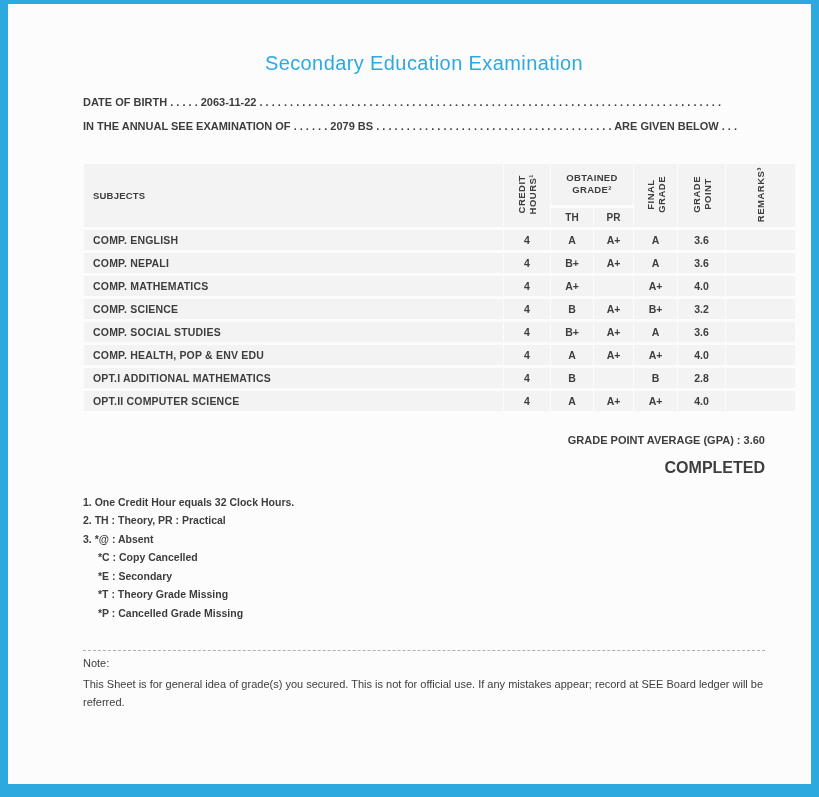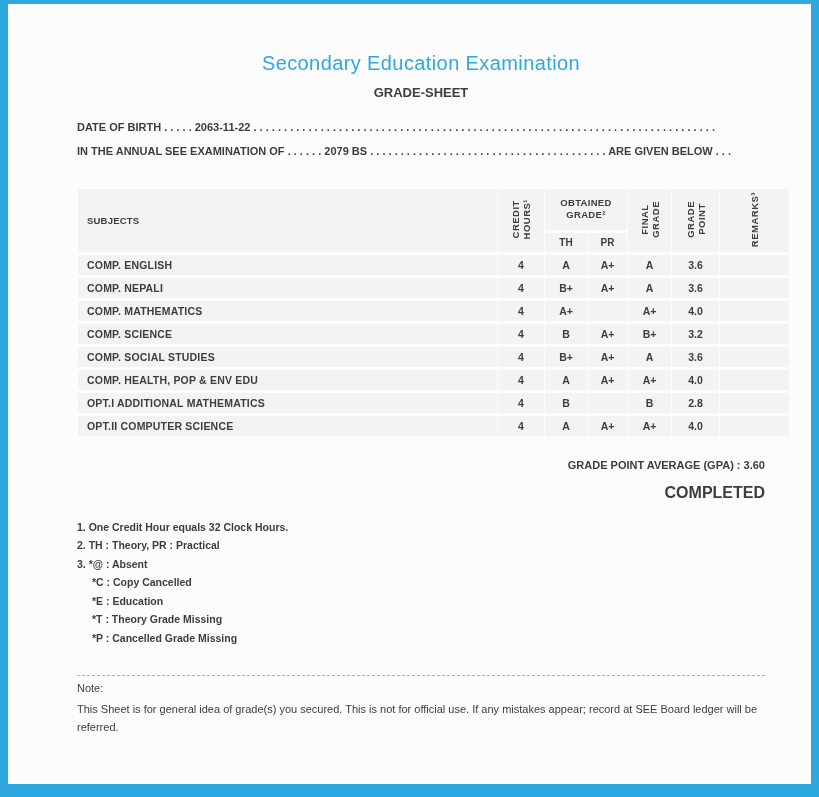--- a/index.html
+++ b/index.html
@@ -19,20 +19,21 @@
     width:819px;
     height:797px;
     border-style:solid;
     border-color:var(--accent);
     border-width:4px 8px 13px 8px;
     background:var(--pagebg);
     overflow:hidden;
   }
   .content{
     padding:26px 46px 0 69px;
+    margin-left:6px;
   }
   .title{
     margin-top:22px;
     text-align:center;
     color:var(--accent);
     font-size:20px;
     font-weight:400;
     letter-spacing:.4px;
   }
   .subtitle{
@@ -138,21 +139,20 @@
     max-width:705px;
   }
 </style>
 </head>
 <body>
 
 <div class="frame">
   <div class="content">
 
     <div class="title">Secondary Education Examination</div>
-    <div class="subtitle">GRADE-SHEET</div>
 
     <div class="info">
       <div class="info-line">DATE OF BIRTH . . . . . 2063-11-22 . . . . . . . . . . . . . . . . . . . . . . . . . . . . . . . . . . . . . . . . . . . . . . . . . . . . . . . . . . . . . . . . . . . . . . . . . . . .</div>
       <div class="info-line">IN THE ANNUAL SEE EXAMINATION OF . . . . . . 2079 BS . . . . . . . . . . . . . . . . . . . . . . . . . . . . . . . . . . . . . . . ARE GIVEN BELOW . . .</div>
     </div>
 
     <table class="grades">
       <colgroup>
         <col style="width:420px">
         <col style="width:47px">
@@ -260,21 +260,21 @@
       <span>GRADE POINT AVERAGE (GPA) :</span>
       <span>3.60</span>
     </div>
     <div class="status">COMPLETED</div>
 
     <div class="footnotes">
         <div class="footnote">1. One Credit Hour equals 32 Clock Hours.</div>
         <div class="footnote">2. TH : Theory, PR : Practical</div>
         <div class="footnote">3. *@ : Absent</div>
         <div class="footnote indent">*C : Copy Cancelled</div>
-        <div class="footnote indent">*E : Education</div>
+        <div class="footnote indent">*E : Secondary</div>
         <div class="footnote indent">*T : Theory Grade Missing</div>
         <div class="footnote indent">*P : Cancelled Grade Missing</div>
       </div>
 
     <div class="note-sep"></div>
     <div class="note-label">Note:</div>
     <div class="note-text">This Sheet is for general idea of grade(s) you secured. This is not for official use. If any mistakes appear; record at SEE Board ledger will be referred.</div>
 
   </div>
 </div>

